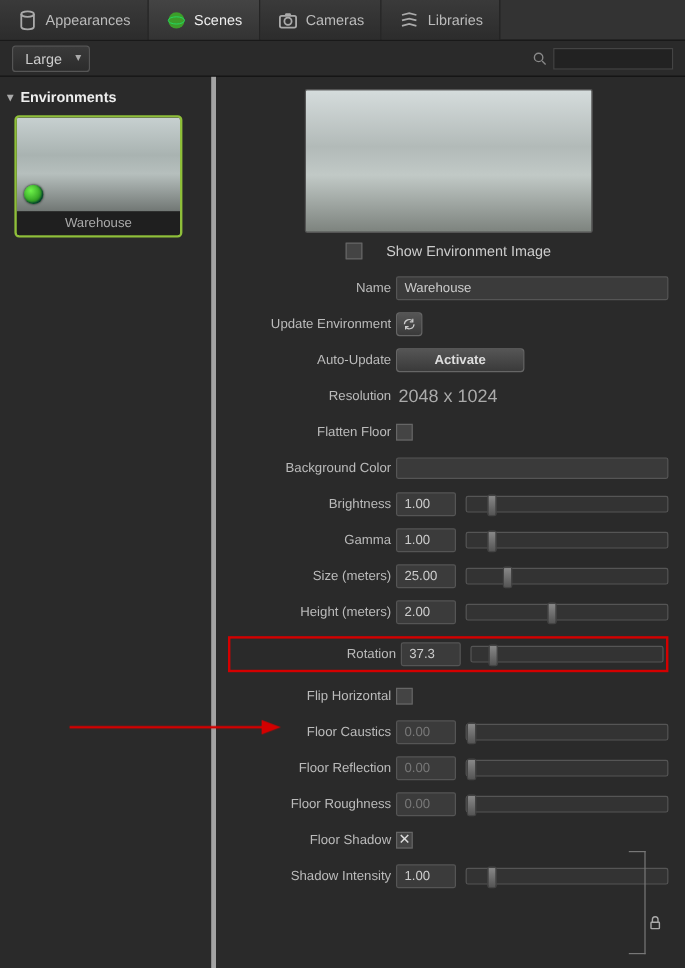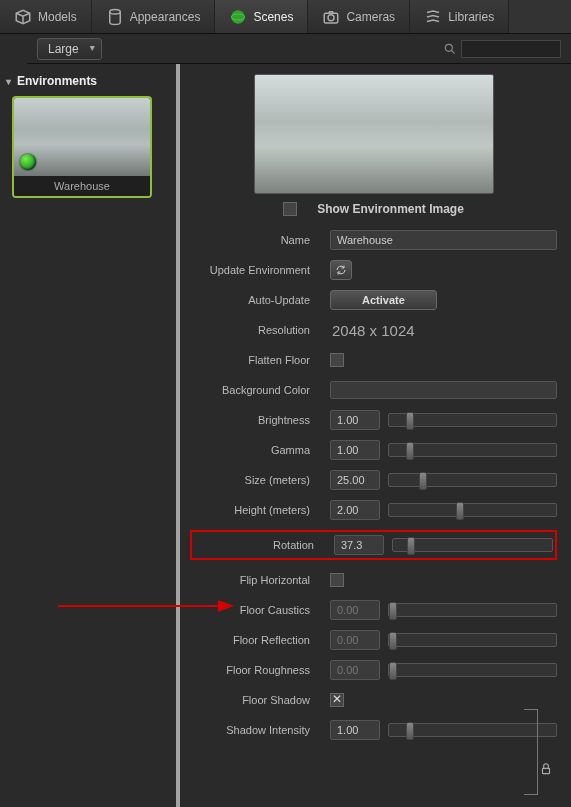--- a/index.html
+++ b/index.html
@@ -5,21 +5,21 @@
   * { box-sizing: border-box; margin: 0; padding: 0; font-family: Arial, sans-serif; }
   body { background: #2a2a2a; color: #ccc; font-size: 12px; width: 571px; height: 807px; overflow: hidden; }
 
   
   .tabs { display: flex; background: #333; border-bottom: 1px solid #111; height: 34px; }
   .tab { display: flex; align-items: center; gap: 6px; padding: 0 14px; cursor: pointer; color: #bbb; border-right: 1px solid #222; background: linear-gradient(#3a3a3a,#2c2c2c); }
   .tab.active { background: linear-gradient(#444,#333); color: #eee; justify-content: space-between; }
   .tab svg { width: 18px; height: 18px; }
 
   
-  .toolbar { display: flex; align-items: center; height: 30px; background: #2a2a2a; border-bottom: 1px solid #111; padding: 0 10px; gap: 8px; margin-left: 27px; }
+  .toolbar { display: flex; align-items: center; height: 30px; background: #2a2a2a; border-bottom: 1px solid #111; padding: 0 10px; gap: 8px; }
   .drop { background: linear-gradient(#3a3a3a,#2c2c2c); border: 1px solid #555; border-radius: 3px; padding: 3px 22px 3px 10px; color: #ccc; position: relative; font-size: 12px; }
   .drop::after { content: "▾"; position: absolute; right: 6px; top: 3px; color: #aaa; font-size: 10px; }
   .toolbar .spacer { flex: 1; }
   .searchbox { display:flex; align-items:center; gap:4px; }
   .searchbox svg { width:14px; height:14px; }
   .searchbox input { background:#222; border:1px solid #444; color:#ccc; height:18px; width:100px; padding:0 4px; font-size:11px; }
 
   
   .main { display: flex; height: calc(807px - 34px - 30px); }
   .left { width: 180px; background: #2a2a2a; border-right: 4px solid #a3a3a3; padding: 6px; }
@@ -28,26 +28,26 @@
   .panel-head { display:flex; align-items:center; gap:6px; color:#eee; font-weight:bold; font-size:12px; margin:4px 0 8px 0; }
   .panel-head::before { content:"▾"; color:#aaa; font-size:10px; }
 
   .thumb { width: 140px; border: 2px solid #8fbf3a; border-radius: 4px; overflow: hidden; background:#222; position:relative; margin-left:6px; }
   .thumb .img { height: 78px; background: linear-gradient(to bottom, #c7d0d0 0%, #a9b3b1 40%, #b6bfbd 60%, #717774 100%); position:relative; }
   .thumb .badge { position:absolute; left:6px; bottom:6px; width:16px; height:16px; border-radius:50%; background:radial-gradient(circle at 35% 30%, #6ef34a, #0a6a0a); box-shadow: inset -1px -1px 2px #033, 0 0 2px #000; }
   .thumb .cap { text-align:center; padding:4px 0; color:#aaa; font-size:11px; background:#1f1f1f; }
 
   
   .preview { display:block; margin: 0 auto 8px auto; width: 240px; height: 120px; border:1px solid #555; background: linear-gradient(to bottom, #d5dcdc 0%, #b2bab8 40%, #c1c9c6 60%, #7d837e 100%); border-radius:2px; }
-  .centerrow { display:flex; justify-content:center; align-items:center; gap:20px; margin-bottom:14px;font-weight:bold; }
+  .centerrow { display:flex; justify-content:center; align-items:center; gap:20px; margin-bottom:14px; }
   .chk { width:14px; height:14px; background:#444; border:1px solid #666; display:inline-block; position:relative; }
   .chk.checked::after { content:"✕"; position:absolute; top:-2px; left:1px; color:#ddd; font-size:12px; }
 
   .row { display:flex; align-items:center; margin-bottom:10px; min-height:20px; }
-  .row .lab { width: 140px; text-align:right; color:#bbb; padding-right:20px; font-size:11px; }
+  .row .lab { width: 140px; text-align:right; color:#bbb; padding-right:4px; font-size:11px; }
   .row .val { flex:1; display:flex; align-items:center; gap:8px; }
   .txt { background:#3b3b3b; border:1px solid #555; color:#ccc; height:20px; padding:0 6px; font-size:11px; border-radius:2px; }
   .txt.long { flex:1; }
   .txt.num { width:50px; }
   .read { color:#aaa; font-size:15px; padding-left:2px; }
   .btn { background:linear-gradient(#555,#3a3a3a); border:1px solid #666; border-radius:3px; color:#ddd; padding:3px 31px; font-size:11px; cursor:pointer;font-weight:bold; }
   .iconbtn { width:22px; height:20px; background:linear-gradient(#555,#3a3a3a); border:1px solid #666; border-radius:3px; display:flex; align-items:center; justify-content:center; cursor:pointer; }
   .iconbtn svg { width:12px; height:12px; }
   .slider { flex:1; height:14px; position:relative; background:#333; border:1px solid #555; border-radius:2px; }
   .slider .th { position:absolute; top:-2px; width:8px; height:18px; background:linear-gradient(#888,#555); border:1px solid #444; border-radius:2px; }
@@ -64,28 +64,20 @@
   .lockcol .bracket { position:absolute; right:15px; top:-20px; height:86px; width:14px; border-right:1px solid #777; border-top:1px solid #777; border-bottom:1px solid #777; }
 
   .left, .right, .main, body { position:relative; }
 </style>
 </head>
 <body>
 
 <div class="tabs">
   <div class="tab">
     <svg viewBox="0 0 24 24" fill="none" stroke="#aaa" stroke-width="2">
-        <path d="M3 7l9-4 9 4v10l-9 4-9-4V7z"></path>
-        <path d="M3 7l9 4 9-4"></path>
-        <path d="M12 11v10"></path>
-      </svg>
-    <span>Models</span>
-  </div>
-  <div class="tab">
-    <svg viewBox="0 0 24 24" fill="none" stroke="#aaa" stroke-width="2">
         <ellipse cx="12" cy="5" rx="7" ry="3"></ellipse>
         <path d="M5 5v14a7 3 0 0 0 14 0V5"></path>
       </svg>
     <span>Appearances</span>
   </div>
   <div class="tab active">
     <svg viewBox="0 0 24 24">
         <circle cx="12" cy="12" r="9" fill="#3c9e2a"></circle>
         <ellipse cx="12" cy="12" rx="9" ry="4" fill="none" stroke="#2d6" stroke-width="1"></ellipse>
       </svg>

